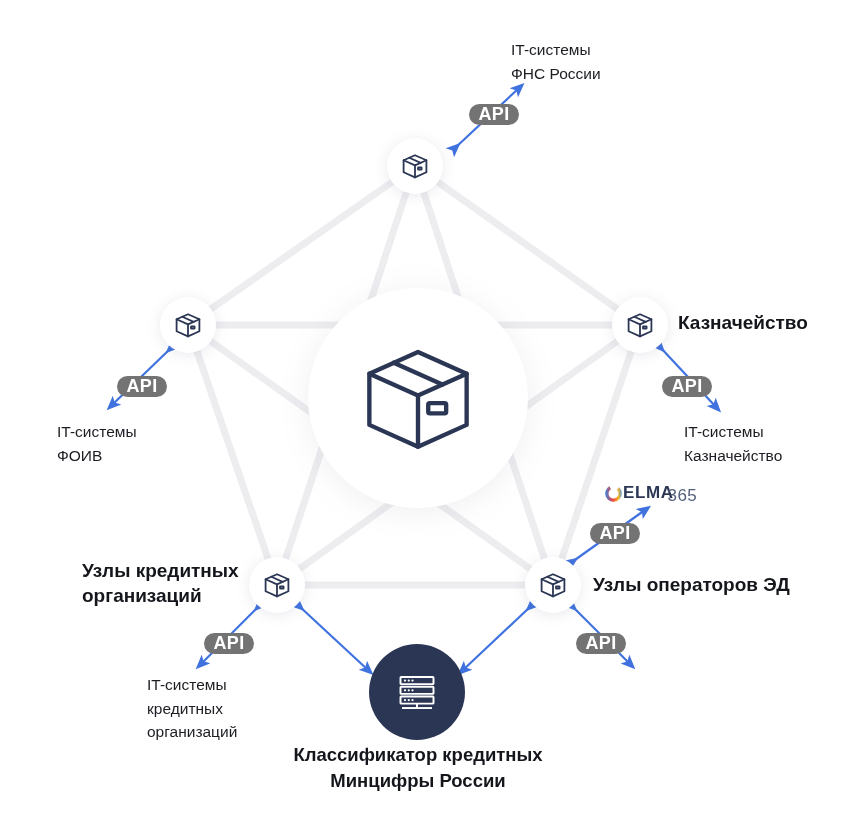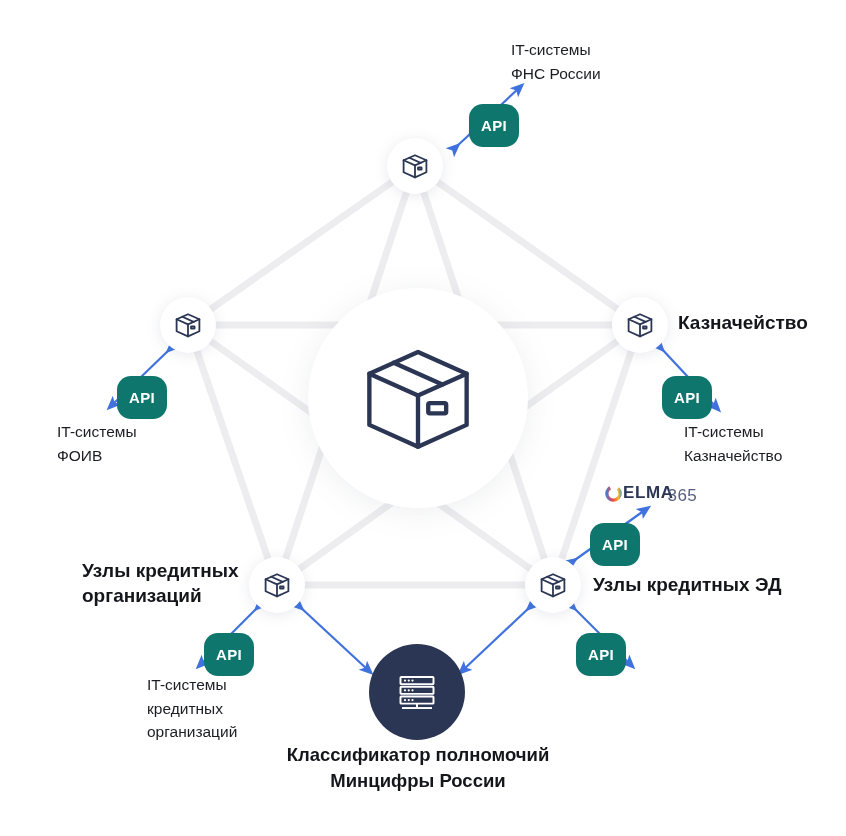--- a/index.html
+++ b/index.html
@@ -75,27 +75,27 @@
     display: flex;
     align-items: center;
     justify-content: center;
     z-index: 6;
   }
 
   
   .api-pill {
     position: absolute;
     width: 50px;
-    height: 43px;
+    height: 21px;
     margin-left: -25px;
     margin-top: -13.5px;
     border-radius: 14px;
-    background: #0f766e;
+    background: #737373;
     color: #ffffff;
-    font-size: 15px;
+    font-size: 18px;
     font-weight: 700;
     letter-spacing: 0.3px;
     display: flex;
     align-items: center;
     justify-content: center;
     z-index: 8;
   }
 
   
   .lbl {
@@ -311,23 +311,23 @@
     <span>API</span>
   </div>
 
 
 
   <div class="lbl lbl-node al-l" style="left:678px; top:310px; width:190px;">Казначейство</div>
 
   <div class="lbl lbl-node al-l" style="left:82px; top:558px; width:175px;">Узлы кредитных
 организаций</div>
 
-  <div class="lbl lbl-node al-l" style="left:593px; top:572px; width:230px;">Узлы кредитных ЭД</div>
-
-  <div class="lbl lbl-center" style="left:238px; top:742px; width:360px;">Классификатор полномочий
+  <div class="lbl lbl-node al-l" style="left:593px; top:572px; width:230px;">Узлы операторов ЭД</div>
+
+  <div class="lbl lbl-center" style="left:238px; top:742px; width:360px;">Классификатор кредитных
 Минцифры России</div>
 
   <div class="lbl lbl-sys al-l" style="left:511px; top:38px; width:220px;">IT-системы
 ФНС России</div>
 
   <div class="lbl lbl-sys al-l" style="left:57px; top:420px; width:200px;">IT-системы
 ФОИВ</div>
 
   <div class="lbl lbl-sys al-l" style="left:684px; top:420px; width:200px;">IT-системы
 Казначейство</div>

